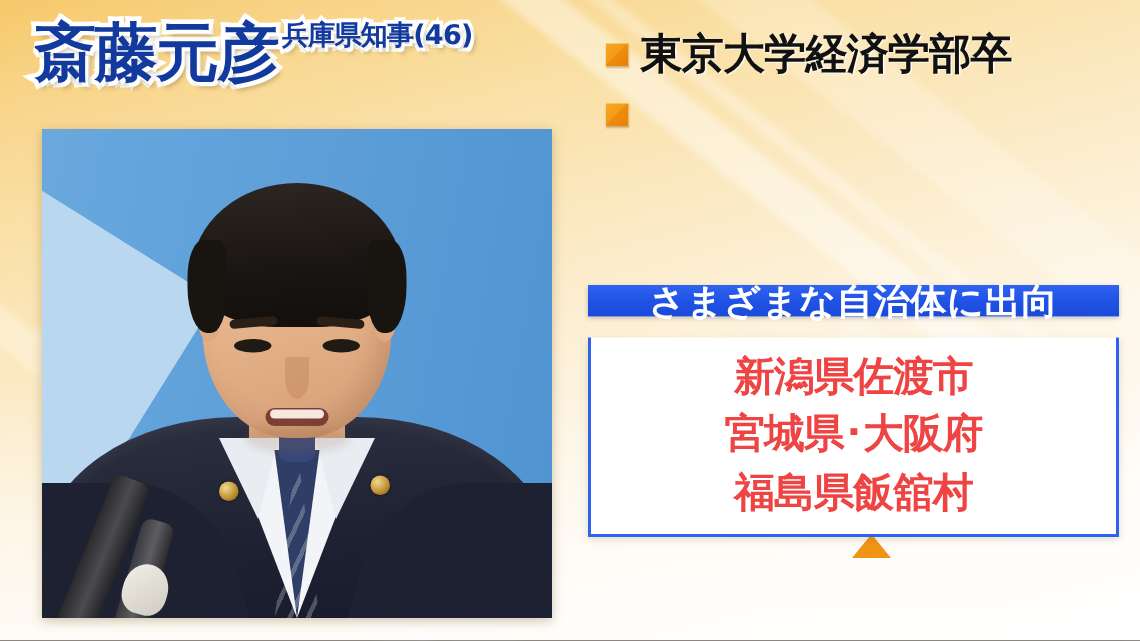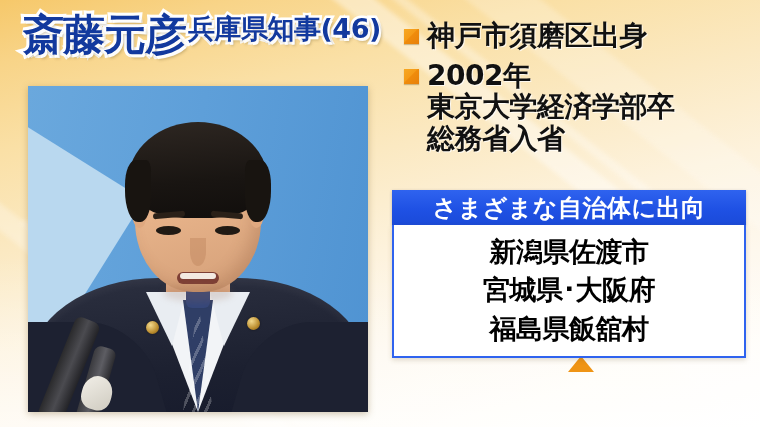--- a/index.html
+++ b/index.html
@@ -67,21 +67,21 @@
     line-height: 1;
     letter-spacing: -1px;
     color: #12399e;
     -webkit-text-stroke: 6px #ffffff;
     paint-order: stroke fill;
     text-shadow:
        2px 3px 0 rgba(255,255,255,.95),
        3px 4px 3px rgba(90,70,20,.30);
   }
   .name-title {
-    font-size: 27px;
+    font-size: 18px;
     font-weight: 700;
     line-height: 1;
     letter-spacing: -0.5px;
     color: #12399e;
     margin-left: 2px;
     position: relative;
     top: 1px;
     -webkit-text-stroke: 5px #ffffff;
     paint-order: stroke fill;
     text-shadow:
@@ -333,21 +333,21 @@
     text-shadow: 1px 1px 0 rgba(255,255,255,.75);
   }
   .bullet-text .sub { display: block; }
 
   
   .blue-bar {
     position: absolute;
     left: 392px;
     top: 190px;
     width: 354px;
-    height: 35px;
+    height: 21px;
     background: linear-gradient(180deg,#2f63ef 0%, #1f51e4 55%, #1a4ad9 100%);
     display: flex;
     align-items: center;
     justify-content: center;
     z-index: 6;
     box-shadow: 0 1px 3px rgba(60,60,90,.3);
   }
   .blue-bar-text {
     font-size: 24px;
     font-weight: 700;
@@ -369,21 +369,21 @@
     display: flex;
     flex-direction: column;
     align-items: center;
     justify-content: center;
     z-index: 6;
     box-shadow: 0 2px 5px rgba(110,90,50,.22);
   }
   .white-box-line {
     font-size: 27px;
     font-weight: 700;
-    color: #000000;
+    color: #ef4444;
     line-height: 1.42;
     letter-spacing: -0.5px;
   }
 
   
   .arrow-up {
     position: absolute;
     left: 568px;
     top: 356px;
     width: 0; height: 0;
@@ -472,31 +472,26 @@
     <div class="ph-mic1"></div>
     <div class="ph-mic2"></div>
     <div class="ph-mic-head"></div>
   </div>
 
   <div class="bullet-list">
 
     <div class="bullet-row">
       <div class="bullet-sq"></div>
       <div class="bullet-text">
-        <span>神戸市須磨区出身</span>
+        <span>東京大学経済学部卒</span>
       </div>
     </div>
 
     <div class="bullet-row">
       <div class="bullet-sq"></div>
-      <div class="bullet-text">
-        <span>2002年</span>
-        <span class="sub">東京大学経済学部卒</span>
-        <span class="sub">総務省入省</span>
-      </div>
     </div>
 
   </div>
 
   <div class="blue-bar">
     <span class="blue-bar-text">さまざまな自治体に出向</span>
   </div>
 
   <div class="white-box">
     <div class="white-box-line">新潟県佐渡市</div>

